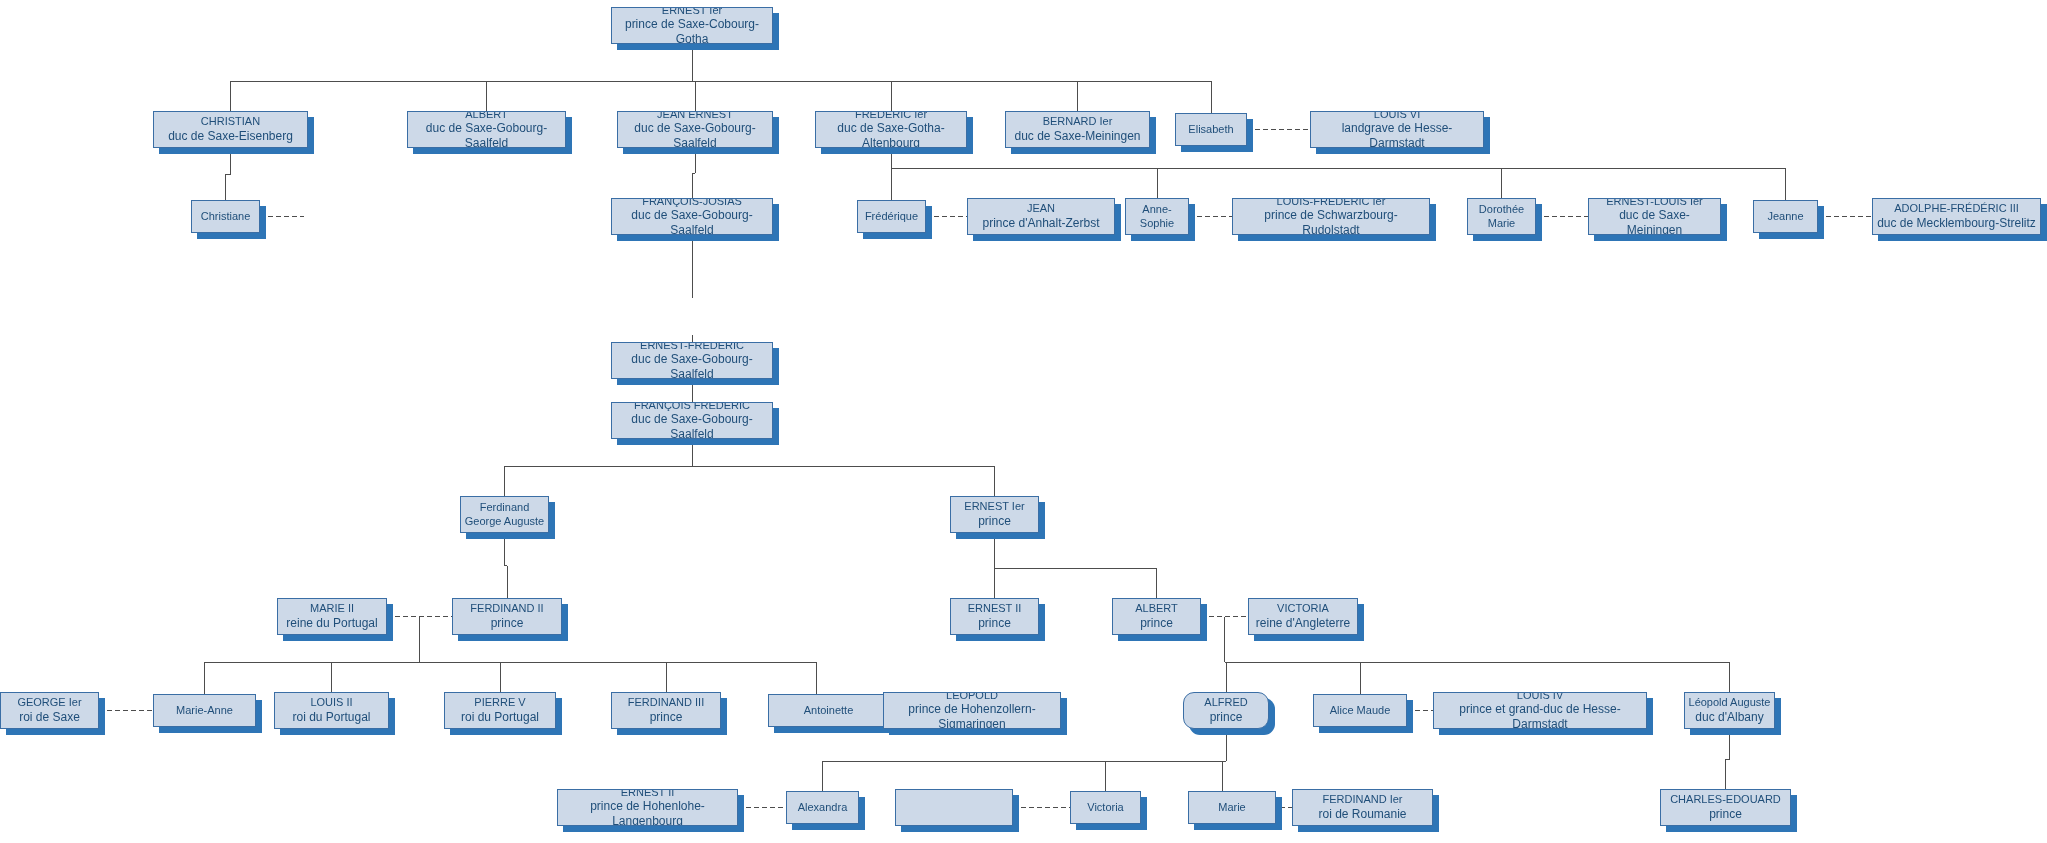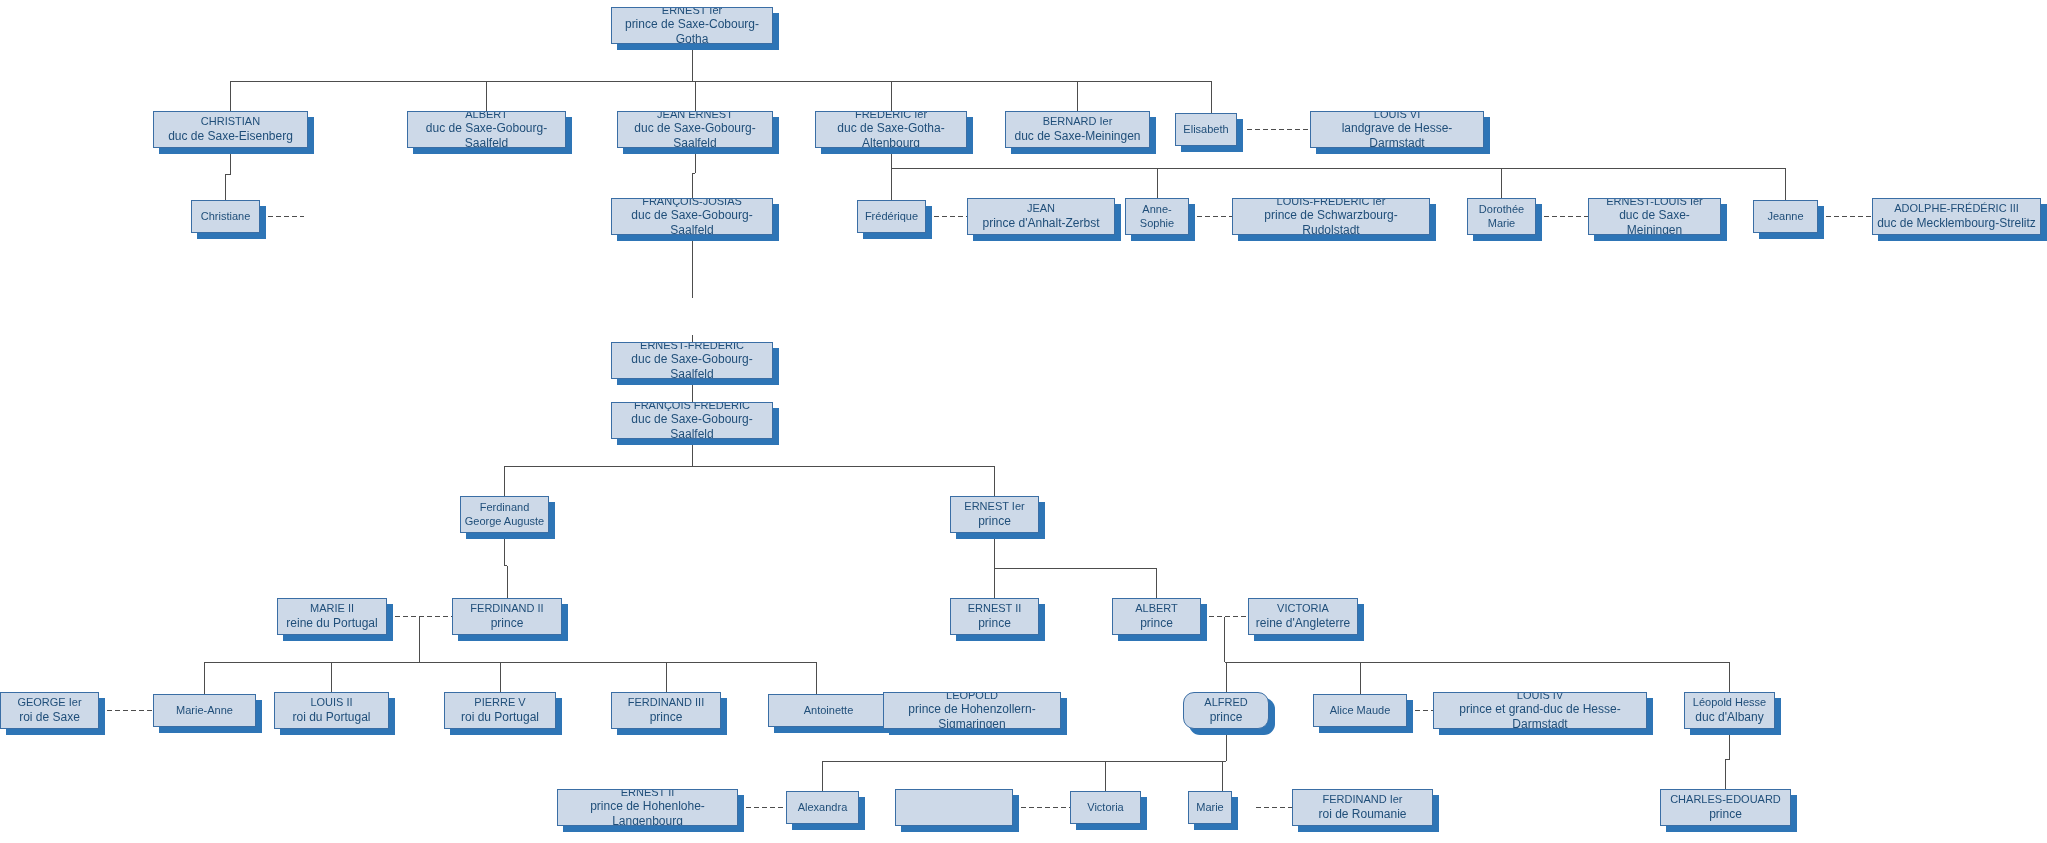--- a/index.html
+++ b/index.html
@@ -133,21 +133,21 @@
       <div class="ptitle">duc de Saxe-Gobourg-Saalfeld</div>
     </div>
     <div class="node" style="left: 815px; top: 111px; width: 152px; height: 37px;">
       <div class="pname">FRÉDÉRIC Ier</div>
       <div class="ptitle">duc de Saxe-Gotha-Altenbourg</div>
     </div>
     <div class="node" style="left: 1005px; top: 111px; width: 145px; height: 37px;">
       <div class="pname">BERNARD Ier</div>
       <div class="ptitle">duc de Saxe-Meiningen</div>
     </div>
-    <div class="node" style="left: 1175px; top: 113px; width: 62px; height: 33px;">
+    <div class="node" style="left: 1175px; top: 113px; width: 72px; height: 33px;">
       <div class="pname">Elisabeth</div>
     </div>
     <div class="node" style="left: 1310px; top: 111px; width: 174px; height: 37px;">
       <div class="pname">LOUIS VI</div>
       <div class="ptitle">landgrave de Hesse-Darmstadt</div>
     </div>
     <div class="node" style="left: 191px; top: 200px; width: 69px; height: 33px;">
       <div class="pname">Christiane</div>
     </div>
     <div class="node" style="left: 611px; top: 198px; width: 162px; height: 37px;">
@@ -248,38 +248,38 @@
       <div class="ptitle">prince</div>
     </div>
     <div class="node" style="left: 1313px; top: 694px; width: 94px; height: 33px;">
       <div class="pname">Alice Maude</div>
     </div>
     <div class="node" style="left: 1433px; top: 692px; width: 214px; height: 37px;">
       <div class="pname">LOUIS IV</div>
       <div class="ptitle">prince et grand-duc de Hesse-Darmstadt</div>
     </div>
     <div class="node" style="left: 1684px; top: 692px; width: 91px; height: 37px;">
-      <div class="pname">Léopold Hesse</div>
+      <div class="pname">Léopold Auguste</div>
       <div class="ptitle">duc d'Albany</div>
     </div>
     <div class="node" style="left: 557px; top: 789px; width: 181px; height: 37px;">
       <div class="pname">ERNEST II</div>
       <div class="ptitle">prince de Hohenlohe-Langenbourg</div>
     </div>
     <div class="node" style="left: 786px; top: 791px; width: 73px; height: 33px;">
       <div class="pname">Alexandra</div>
     </div>
     <div class="node" style="left: 895px; top: 789px; width: 118px; height: 37px; gap: 38px;">
       <div class="pname">ERNEST-LOUIS</div>
       <div class="ptitle">grand-duc de Hesse</div>
     </div>
     <div class="node" style="left: 1070px; top: 791px; width: 71px; height: 33px;">
       <div class="pname">Victoria</div>
     </div>
-    <div class="node" style="left: 1188px; top: 791px; width: 44px; height: 33px;">
+    <div class="node" style="left: 1188px; top: 791px; width: 88px; height: 33px;">
       <div class="pname">Marie</div>
     </div>
     <div class="node" style="left: 1292px; top: 789px; width: 141px; height: 37px;">
       <div class="pname">FERDINAND Ier</div>
       <div class="ptitle">roi de Roumanie</div>
     </div>
     <div class="node" style="left: 1660px; top: 789px; width: 131px; height: 37px;">
       <div class="pname">CHARLES-EDOUARD</div>
       <div class="ptitle">prince</div>
     </div>

